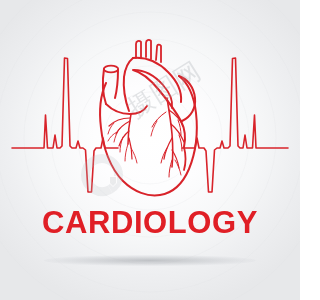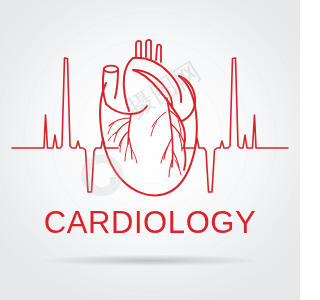--- a/index.html
+++ b/index.html
@@ -36,21 +36,21 @@
     height: 300px;
   }
   #wordmark {
     position: absolute;
     left: 0;
     right: 0;
     top: 206px;
     text-align: center;
     font-size: 31px;
     line-height: 34px;
-    font-weight: 400;
+    font-weight: 700;
     letter-spacing: 0.6px;
     color: #e01f26;
     white-space: nowrap;
     user-select: none;
   }
   #shadow {
     position: absolute;
     left: 50%;
     top: 255px;
     width: 212px;

